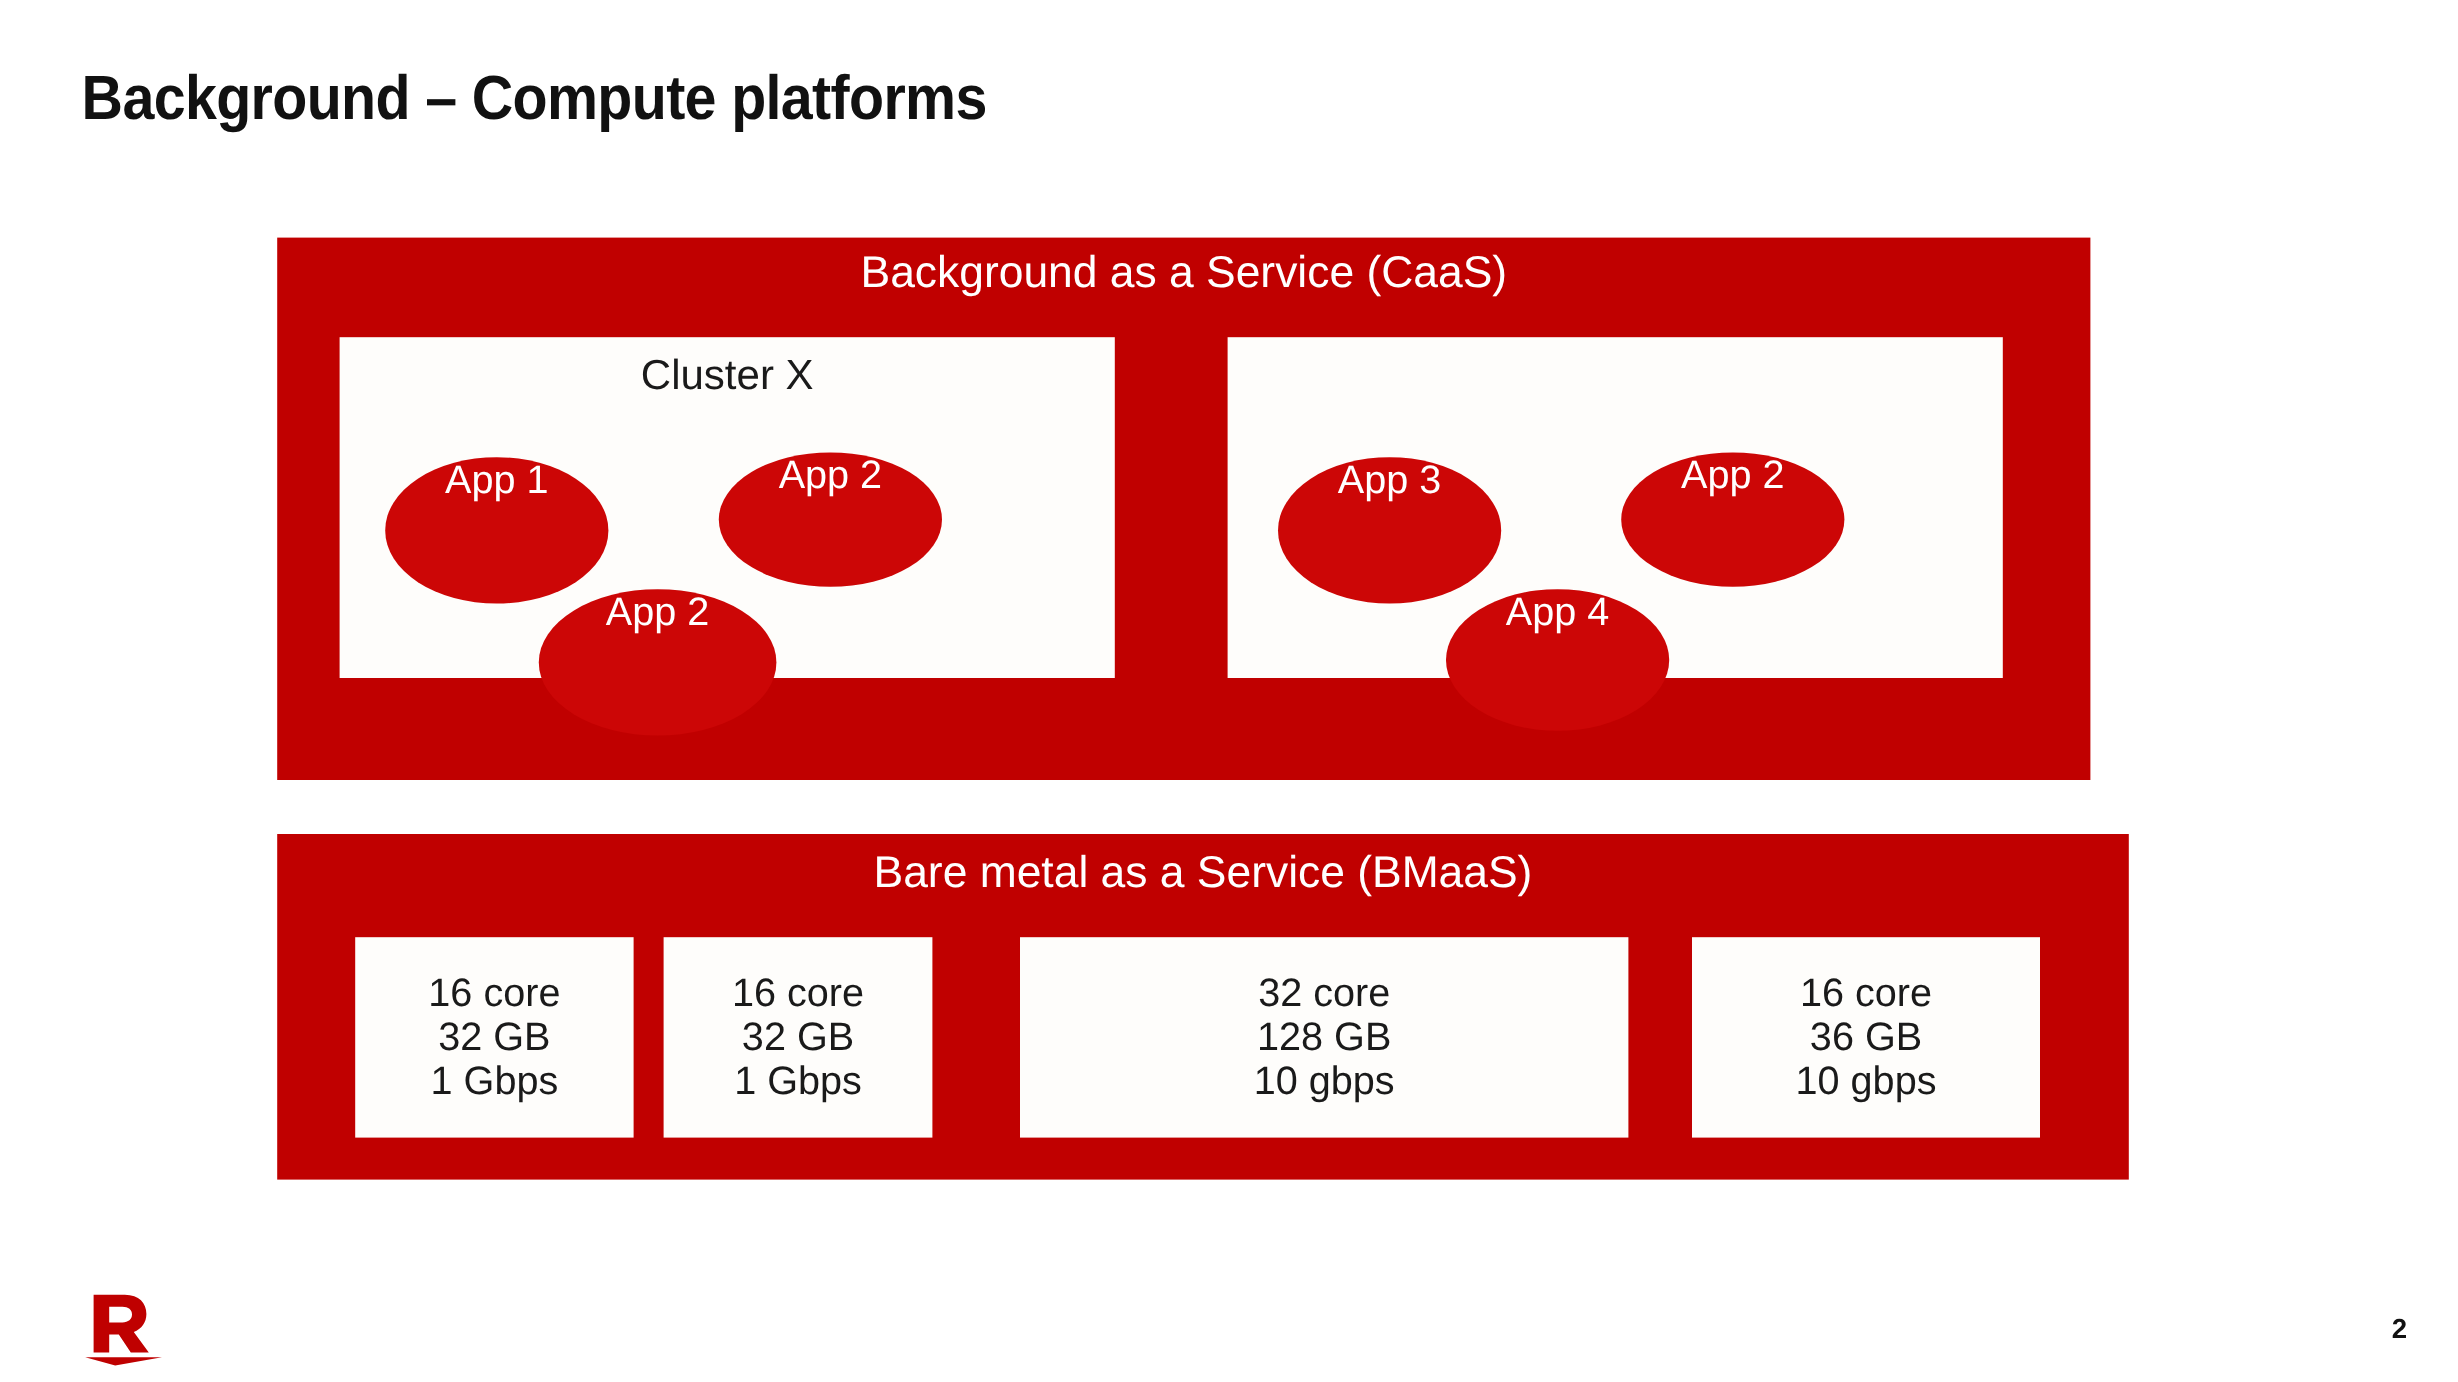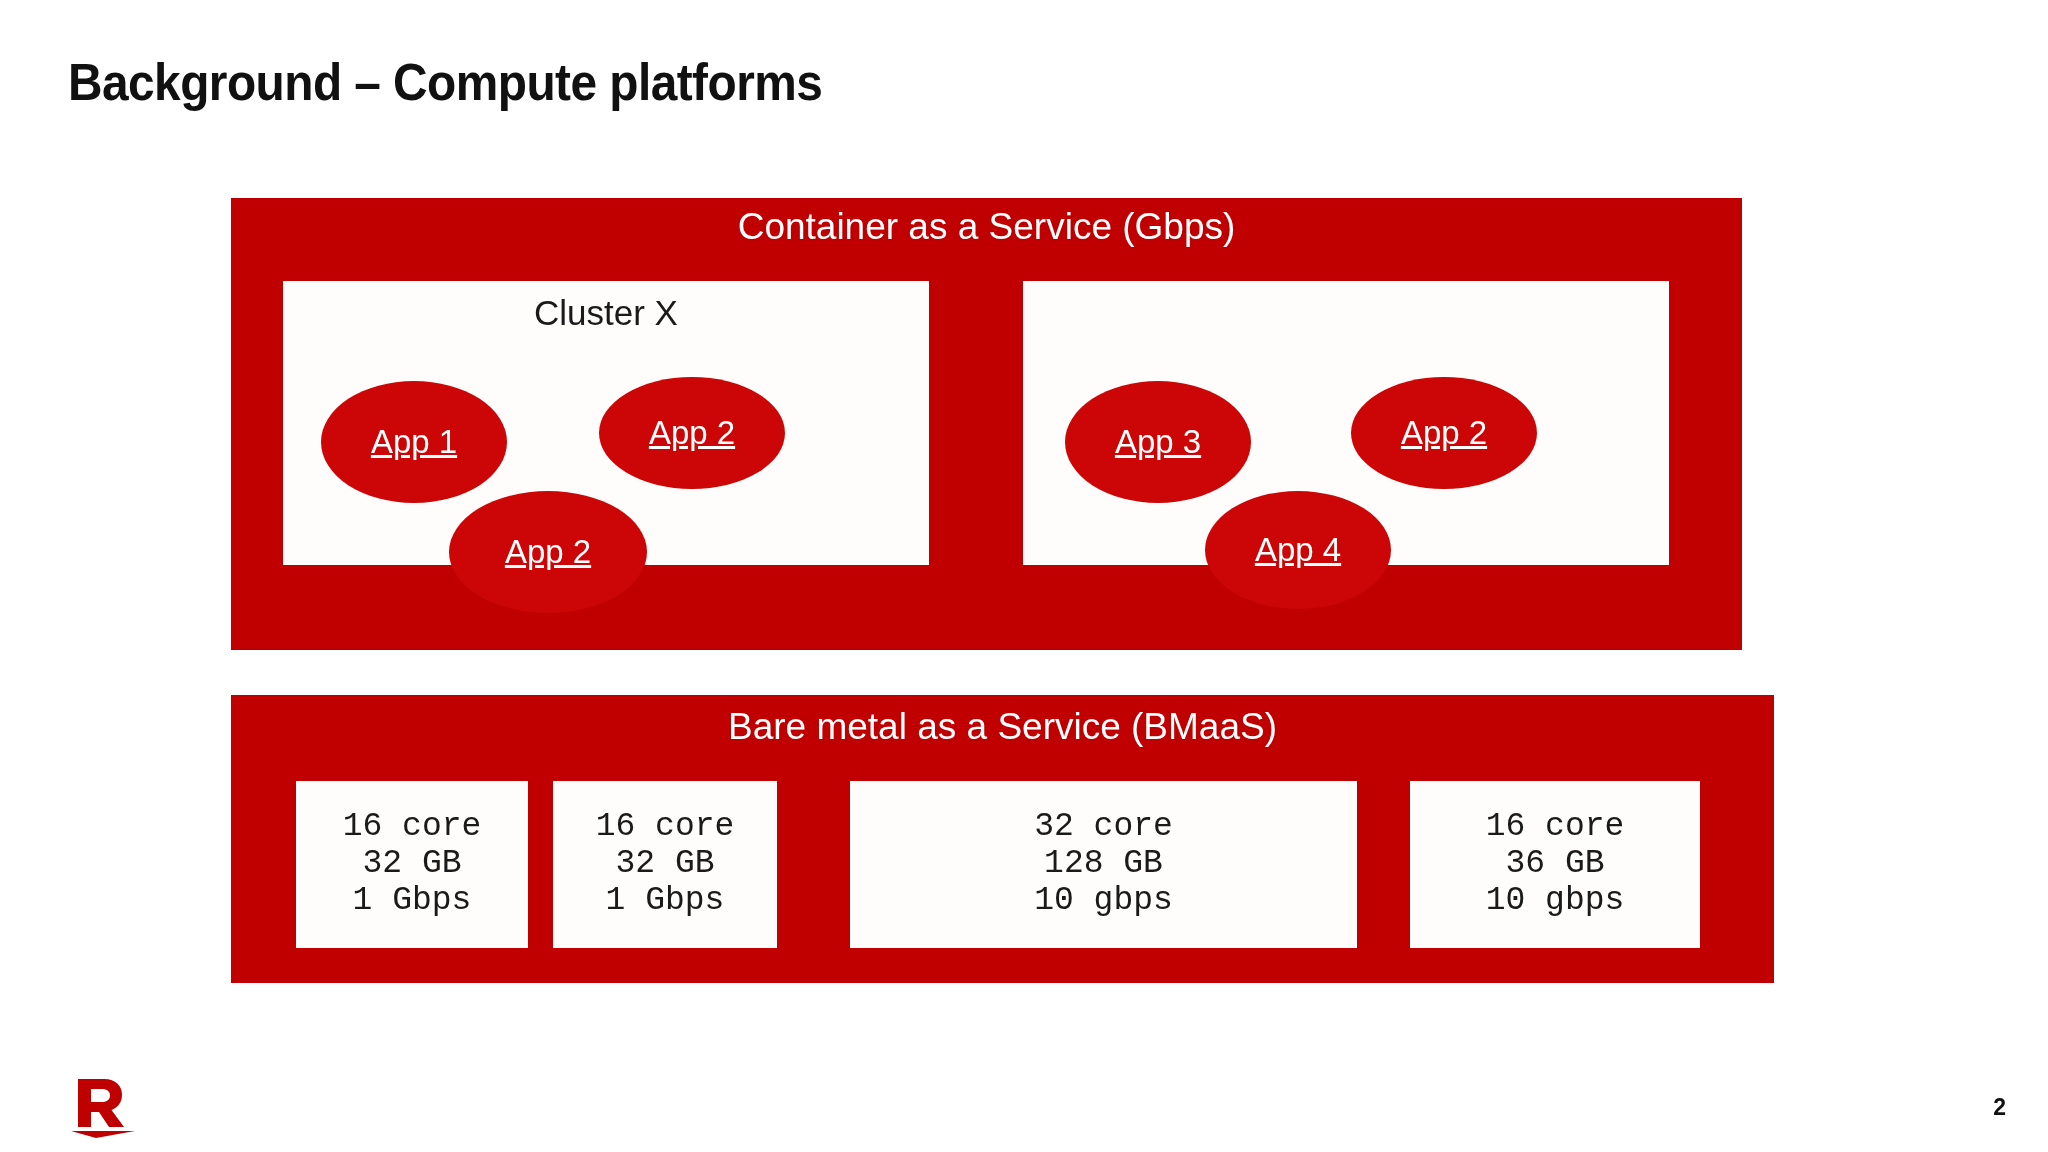--- a/index.html
+++ b/index.html
@@ -86,24 +86,22 @@
   }
 
   
   .app-ellipse {
     position: absolute;
     background: #cc0606;
     border-radius: 50%;
     color: #ffffff;
     font-size: 33px;
     display: flex;
-    align-items: center;
     justify-content: center;
     white-space: nowrap;
-    text-decoration: underline;
   }
   .app-ellipse span { pointer-events: none; }
 
   
   #clx-app-a { left: 38px;  top: 100px; width: 186px; height: 122px; }
   #clx-app-b { left: 316px; top: 96px;  width: 186px; height: 112px; }
   #clx-app-c { left: 166px; top: 210px; width: 198px; height: 122px; }
 
   
   #cly-app-a { left: 42px;  top: 100px; width: 186px; height: 122px; }
@@ -116,21 +114,20 @@
     top: 86px;
     height: 167px;
     background: #fefdfb;
     display: flex;
     flex-direction: column;
     align-items: center;
     justify-content: center;
     color: #1a1a1a;
     font-size: 33px;
     line-height: 1.12;
-    font-family: Liberation Mono, monospace;
   }
   .server-card .spec-line { white-space: nowrap; }
   #server-1 { left: 65px;   width: 232px; }
   #server-2 { left: 322px;  width: 224px; }
   #server-3 { left: 619px;  width: 507px; }
   #server-4 { left: 1179px; width: 290px; }
 
   
   #brand-logo {
     position: absolute;
@@ -149,21 +146,21 @@
   }
 </style>
 </head>
 <body>
 
 <div id="slide">
 
   <div id="slide-title">Background – Compute platforms</div>
 
   <div id="caas-panel" class="platform-panel">
-    <div class="panel-title">Container as a Service (Gbps)</div>
+    <div class="panel-title">Background as a Service (CaaS)</div>
 
     <div id="cluster-x-card" class="cluster-card">
       <div class="cluster-label">Cluster X</div>
       <div id="clx-app-a" class="app-ellipse">
         <span>App 1</span>
       </div>
       <div id="clx-app-b" class="app-ellipse">
         <span>App 2</span>
       </div>
       <div id="clx-app-c" class="app-ellipse">

